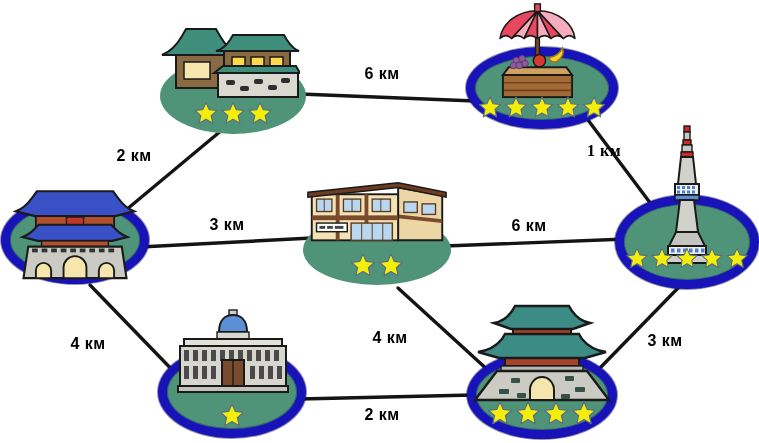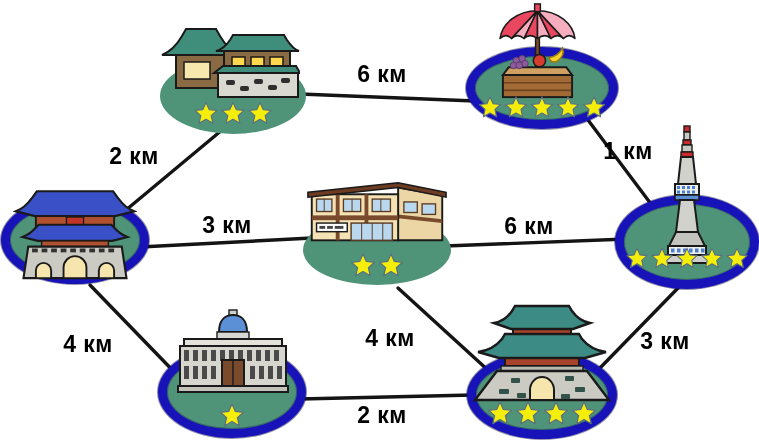--- a/index.html
+++ b/index.html
@@ -19,42 +19,42 @@
   }
   .icon-holder{position:absolute;z-index:3;}
   .icon-holder svg{width:100%;height:100%;display:block;}
   .stars{
     position:absolute;transform:translate(-50%,-50%);
     display:flex;gap:3px;z-index:4;align-items:center;
   }
   .stars svg{display:block;}
   .edge-label{
     position:absolute;transform:translate(-50%,-50%);
-    font-weight:bold;font-size:23px;letter-spacing:.5px;
+    font-weight:bold;font-size:16px;letter-spacing:.5px;
     color:var(--label-text,#000);white-space:nowrap;z-index:5;
   }
 </style>
 </head>
 <body>
 
 <div id="stage">
   <svg id="edges-layer" xmlns="http://www.w3.org/2000/svg">
       <line x1="300" y1="94" x2="475" y2="101"></line>
       <line x1="222" y1="130" x2="120" y2="215"></line>
       <line x1="588" y1="120" x2="657" y2="212"></line>
       <line x1="140" y1="247" x2="312" y2="238"></line>
       <line x1="445" y1="246" x2="627" y2="239"></line>
       <line x1="90" y1="285" x2="182" y2="380"></line>
       <line x1="398" y1="288" x2="490" y2="372"></line>
       <line x1="300" y1="399" x2="473" y2="395"></line>
       <line x1="679" y1="287" x2="599" y2="369"></line>
     </svg>
 <div class="edge-label" style="left: 382px; top: 74px;">6 км</div>
     <div class="edge-label" style="left: 134px; top: 156px;">2 км</div>
-    <div class="edge-label" style="left: 628px; top: 151px;">1 км</div>
+    <div class="edge-label" style="left: 604px; top: 151px; font-family: Liberation Serif, serif;">1 км</div>
     <div class="edge-label" style="left: 227px; top: 225px;">3 км</div>
     <div class="edge-label" style="left: 529px; top: 226px;">6 км</div>
     <div class="edge-label" style="left: 88px; top: 344px;">4 км</div>
     <div class="edge-label" style="left: 390px; top: 338px;">4 км</div>
     <div class="edge-label" style="left: 382px; top: 415px;">2 км</div>
     <div class="edge-label" style="left: 665px; top: 341px;">3 км</div>
     <div class="node" style="left: 160px; top: 58px; width: 146px; height: 76px;"></div>
     <div class="icon-holder" style="left: 160px; top: 22px; width: 140px; height: 82px;">
   <svg viewBox="0 0 140 82" preserveAspectRatio="xMidYMax meet" xmlns="http://www.w3.org/2000/svg">
     <rect x="16" y="30" width="50" height="36" fill="#8a6a42" stroke="#1a1a1a" stroke-width="2"></rect>

